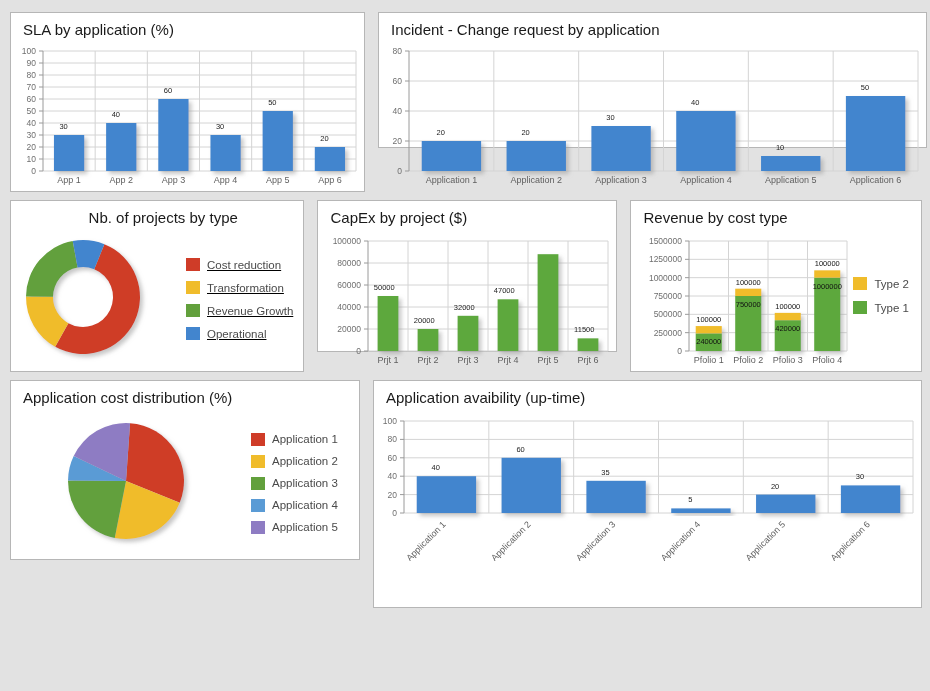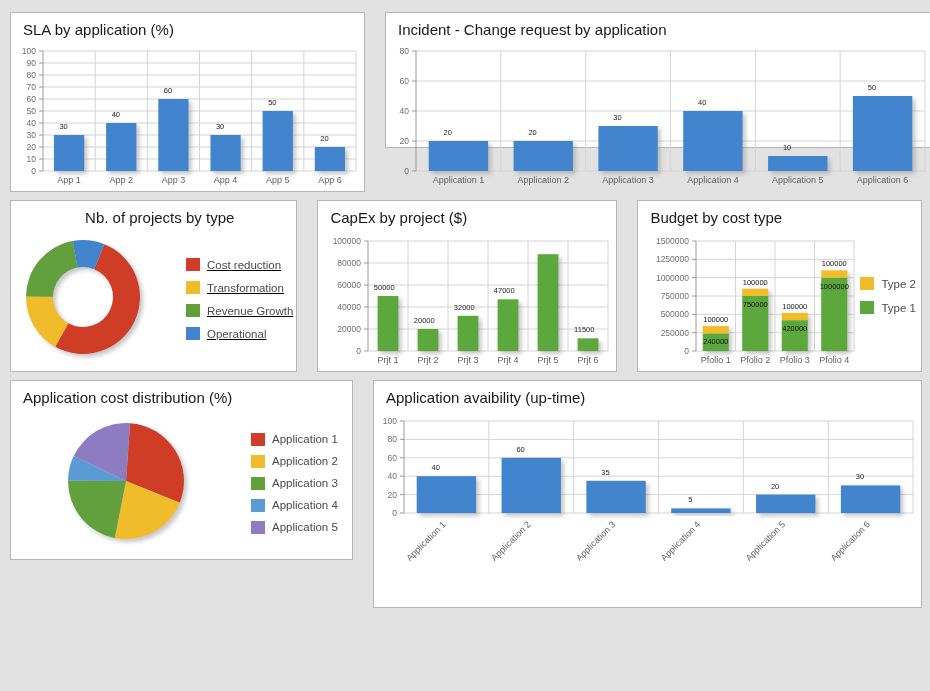--- a/index.html
+++ b/index.html
@@ -10,21 +10,21 @@
     overflow:hidden;
   }
   .header{padding:6px 0 0 6px;}
   .header .eyebrow{
     font-size:11px;color:#6e6e6e;letter-spacing:.2px;line-height:13px;
   }
   .header .title{
     font-size:20px;color:#111;font-weight:400;line-height:24px;letter-spacing:.2px;
   }
   .grid{padding:6px 8px 0 10px;}
-  .row{display:flex;gap:20px;margin-bottom:8px;}
+  .row{display:flex;gap:13px;margin-bottom:8px;}
   .panel{
     background:#fff;border:1px solid #b6b6b6;
     box-shadow:0 0 0 0 #fff;
     position:relative;box-sizing:border-box;
   }
   .panel-title{
     font-size:15px;color:#1a1a1a;padding:8px 0 2px 12px;line-height:18px;
   }
   .chartbox{position:relative;}
   svg{display:block;}
@@ -202,21 +202,21 @@
               <span class="legend-swatch" style="background: rgb(98, 160, 60);"></span>
               <span class="legend-label">Revenue Growth</span>
             </div>
             <div class="legend-item">
               <span class="legend-swatch" style="background: rgb(66, 133, 206);"></span>
               <span class="legend-label">Operational</span>
             </div>
           </div>
       </div>
     </div>
-    <div class="panel" style="width:300px;height:172px;">
+    <div class="panel" style="width:300px;height:152px;">
       <div class="panel-title">CapEx by project ($)</div>
       <div class="chartbox">
         <svg id="svg-capex" width="298" height="144">
             <defs>
               <filter id="svg-capex-sh" x="-30%" y="-30%" width="180%" height="180%">
                 <feDropShadow dx="3" dy="3" stdDeviation="2.2" flood-color="#999" flood-opacity="0.55"></feDropShadow>
               </filter>
             </defs>
             <line x1="50" y1="122" x2="290" y2="122" class="gridline"></line>
             <line x1="46" y1="122" x2="50" y2="122" class="axisline"></line>
@@ -257,21 +257,21 @@
             <text x="70" y="134" text-anchor="middle" class="catlab">Prjt 1</text>
             <text x="110" y="134" text-anchor="middle" class="catlab">Prjt 2</text>
             <text x="150" y="134" text-anchor="middle" class="catlab">Prjt 3</text>
             <text x="190" y="134" text-anchor="middle" class="catlab">Prjt 4</text>
             <text x="230" y="134" text-anchor="middle" class="catlab">Prjt 5</text>
             <text x="270" y="134" text-anchor="middle" class="catlab">Prjt 6</text>
           </svg>
       </div>
     </div>
     <div class="panel" style="width:300px;height:172px;">
-      <div class="panel-title">Budget by cost type</div>
+      <div class="panel-title">Revenue by cost type</div>
       <div class="chartbox" style="display:flex;align-items:flex-start;">
         <svg id="svg-budget" width="222" height="144">
             <defs>
               <filter id="svg-budget-sh" x="-30%" y="-30%" width="180%" height="180%">
                 <feDropShadow dx="3" dy="3" stdDeviation="2.2" flood-color="#999" flood-opacity="0.55"></feDropShadow>
               </filter>
             </defs>
             <line x1="58" y1="122" x2="216" y2="122" class="gridline"></line>
             <line x1="54" y1="122" x2="58" y2="122" class="axisline"></line>
             <text x="51" y="125" text-anchor="end" class="tick">0</text>

